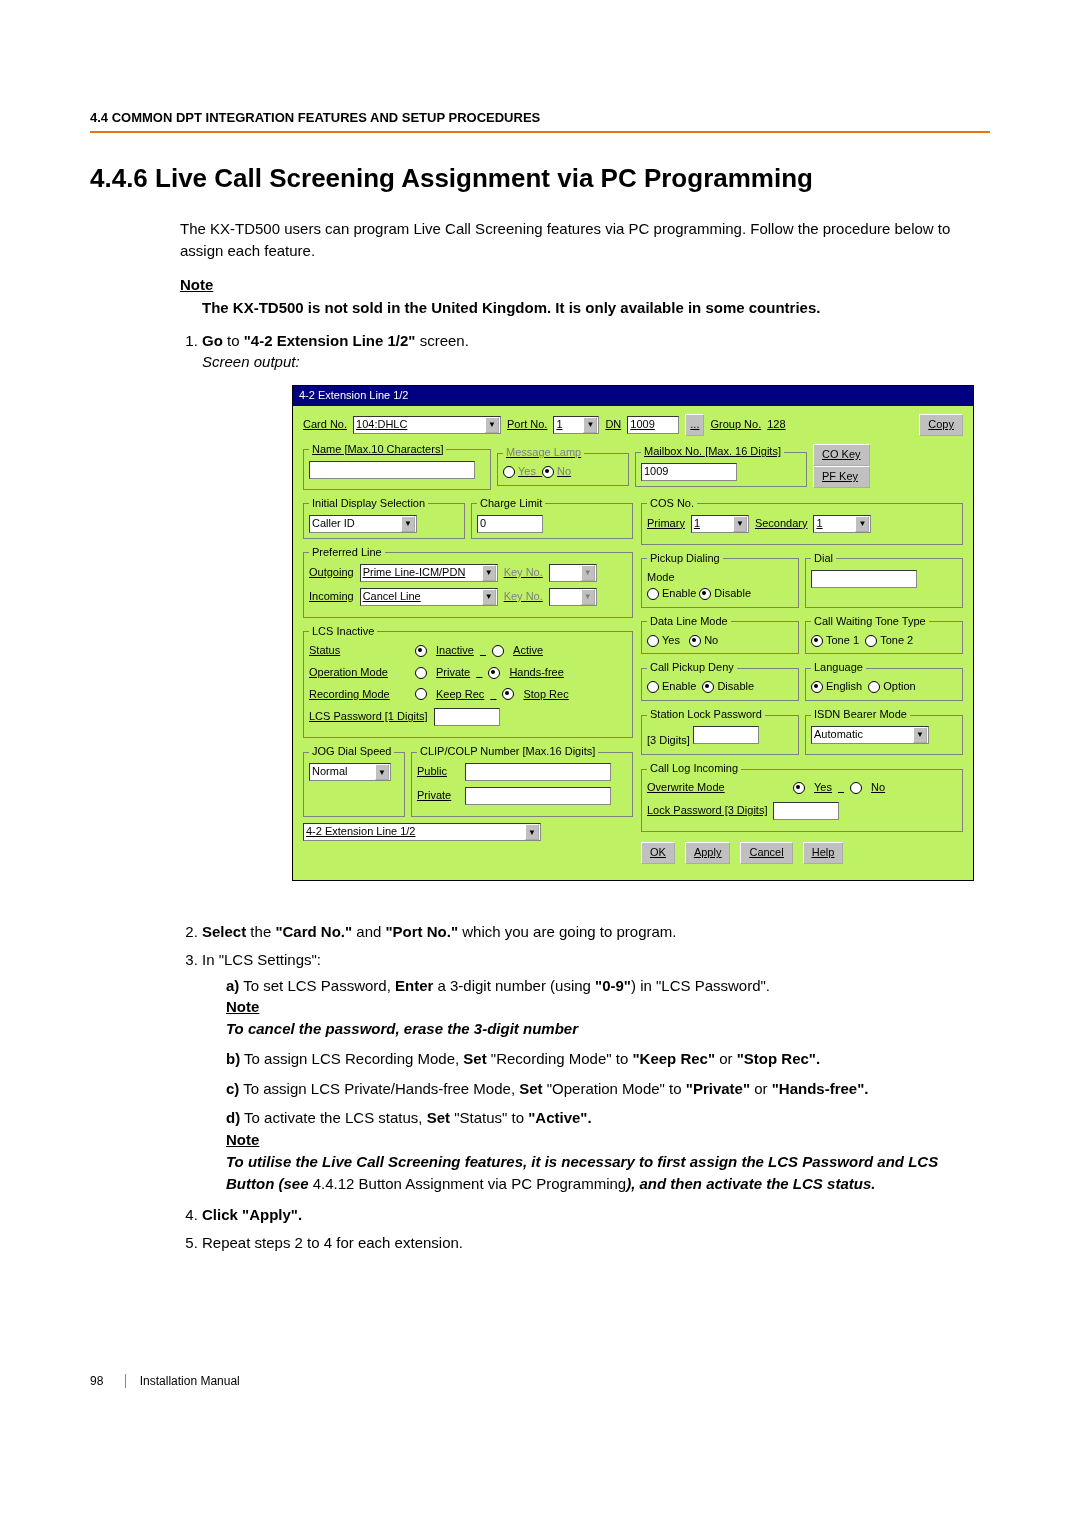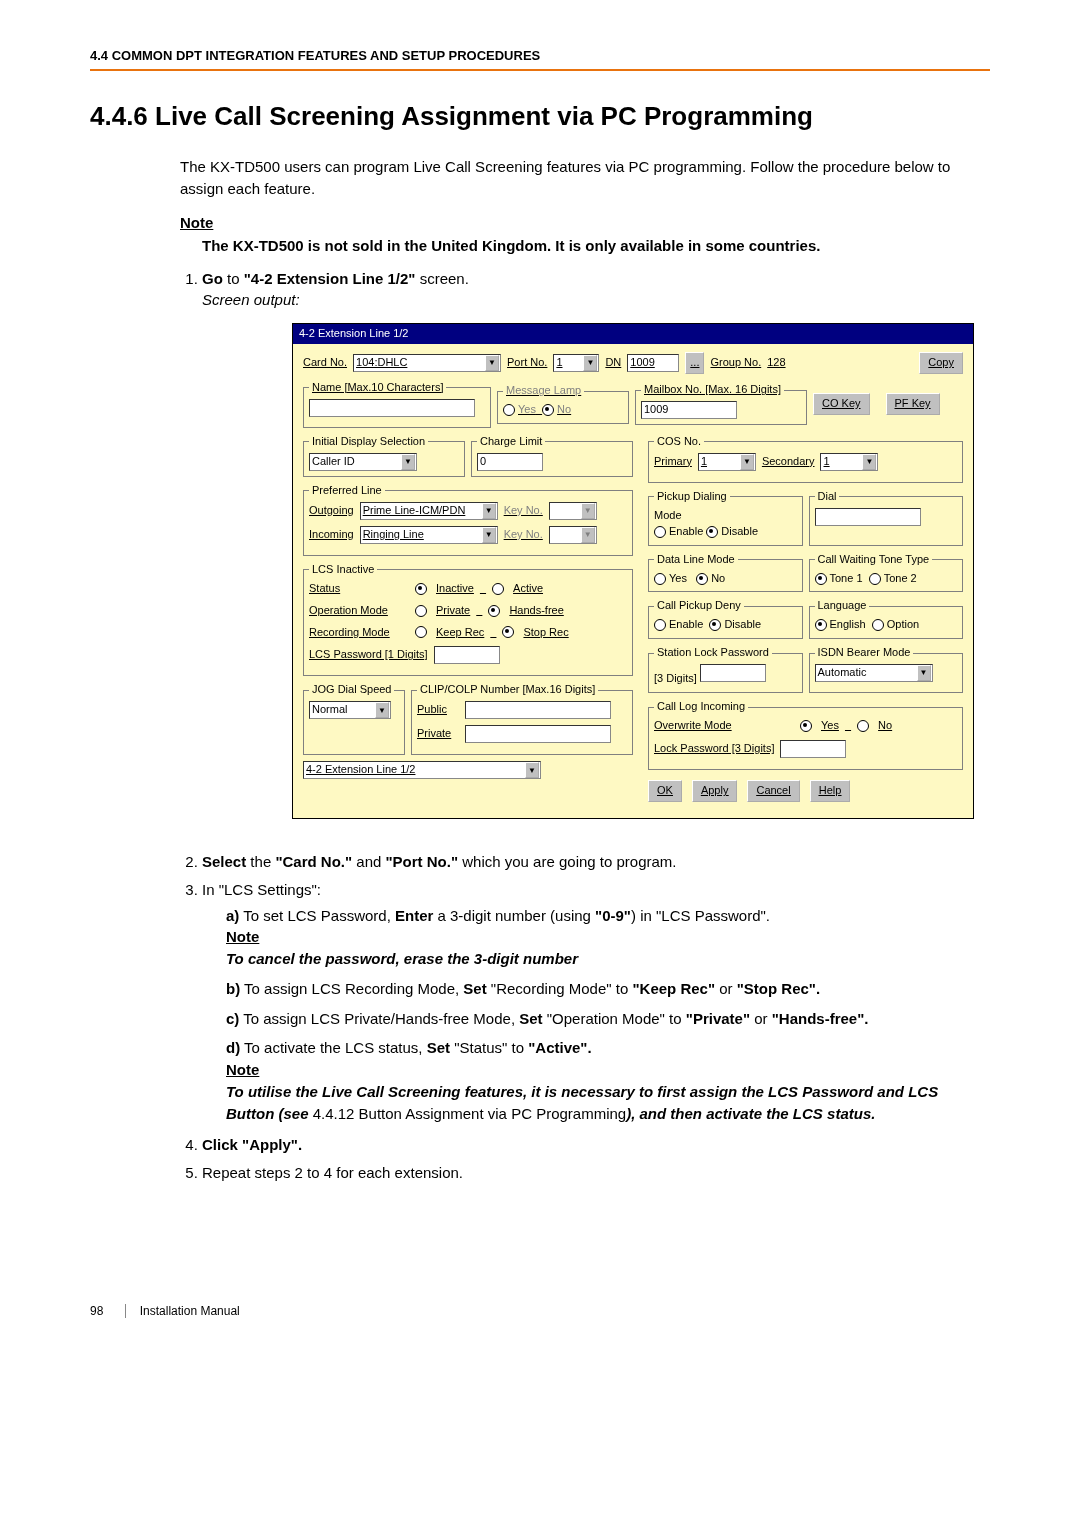--- a/index.html
+++ b/index.html
@@ -4,21 +4,21 @@
 <style>
   body {
     margin: 0;
     padding: 0;
     background: #fff;
     font-family: Arial, Helvetica, sans-serif;
     color: #000;
     width: 1080px;
   }
   .page {
-    padding: 48px 90px 50px 90px;
+    padding: 110px 90px 50px 90px;
   }
   .hdr-sec {
     font-size: 13px;
     font-weight: bold;
     padding-bottom: 6px;
     border-bottom: 2px solid #e9730e;
     margin-bottom: 30px;
   }
   h2.sec-title {
     font-size: 26px;
@@ -65,24 +65,24 @@
     font-weight: bold;
     font-style: italic;
   }
   .footer {
     font-size: 12px;
     margin-top: 120px;
   }
   .footer .pn { display:inline-block; margin-right:18px; }
   
   .win {
-    margin: 12px 0 32px 90px;
+    margin: 12px 0 40px 90px;
     width: 680px;
     border: 1px solid #000;
-    background: #fef9c3;
+    background: #bef264;
     font-family: "MS Sans Serif", Tahoma, Arial, sans-serif;
     font-size: 11px;
     color: #000;
   }
   .titlebar {
     background: #000080;
     color: #fff;
     padding: 2px 6px;
     font-size: 11px;
   }
@@ -110,21 +110,21 @@
     border:1px solid #808080; margin:0; padding:4px 6px 6px 6px;
     font-size:11px;
   }
   legend { padding:0 3px; font-size:11px; color:#000; }
   legend.dim { color:#808080; }
   .dim { color:#808080; }
   .radio { width:10px;height:10px;border:1px solid #000;border-radius:50%;
     display:inline-block; vertical-align:middle; background:#fff; margin-right:3px;}
   .radio.on::after { content:""; display:block; width:4px;height:4px;
     background:#000; border-radius:50%; margin:2px;}
-  .cols { display:flex; gap:15px; }
+  .cols { display:flex; gap:8px; }
   .colL { flex:0 0 330px; display:flex; flex-direction:column; gap:6px;}
   .colR { flex:1; display:flex; flex-direction:column; gap:6px;}
   .grid2 { display:flex; gap:6px; }
   .grid2 > * { flex:1; }
   .small-sel { width:90px; }
   .tight fieldset { padding:3px 5px 5px 5px; }
 </style>
 </head>
 <body>
 
@@ -170,21 +170,21 @@
               <span class="txt" style="width:160px;height:16px"></span>
             </fieldset>
             <fieldset style="flex:0 0 120px">
               <legend class="dim">Message Lamp</legend>
               <span class="dim"><span class="radio"></span><span>Yes</span>&nbsp;&nbsp;<span class="radio on"></span><span>No</span></span>
             </fieldset>
             <fieldset style="flex:0 0 160px">
               <legend>Mailbox No. [Max. 16 Digits]</legend>
               <span class="txt" style="width:90px">1009</span>
             </fieldset>
-            <div style="display:flex;flex-direction:row;gap:16px">
+            <div style="display:flex;flex-direction:column;gap:0">
               <span class="btn">CO Key</span>
               <span class="btn">PF Key</span>
             </div>
           </div>
 
           <div class="cols">
             <div class="colL">
               <div class="grid2">
                 <fieldset>
                   <legend>Initial Display Selection</legend>
@@ -198,21 +198,21 @@
               <fieldset>
                 <legend>Preferred Line</legend>
                 <div class="row">
                   <span>Outgoing</span>
                   <span class="sel" style="width:120px">Prime Line-ICM/PDN</span>
                   <span class="dim">Key No.</span>
                   <span class="sel dim" style="width:30px"></span>
                 </div>
                 <div class="row">
                   <span>Incoming</span>
-                  <span class="sel" style="width:120px">Ringing Line</span>
+                  <span class="sel" style="width:120px">Cancel Line</span>
                   <span class="dim">Key No.</span>
                   <span class="sel dim" style="width:30px"></span>
                 </div>
               </fieldset>
               <fieldset>
                 <legend>LCS Inactive</legend>
                 <div class="row"><span style="width:100px">Status</span>
                   <span class="radio on"></span><span>Inactive</span>&nbsp;&nbsp;
                   <span class="radio"></span><span>Active</span></div>
                 <div class="row"><span style="width:100px">Operation Mode</span>

